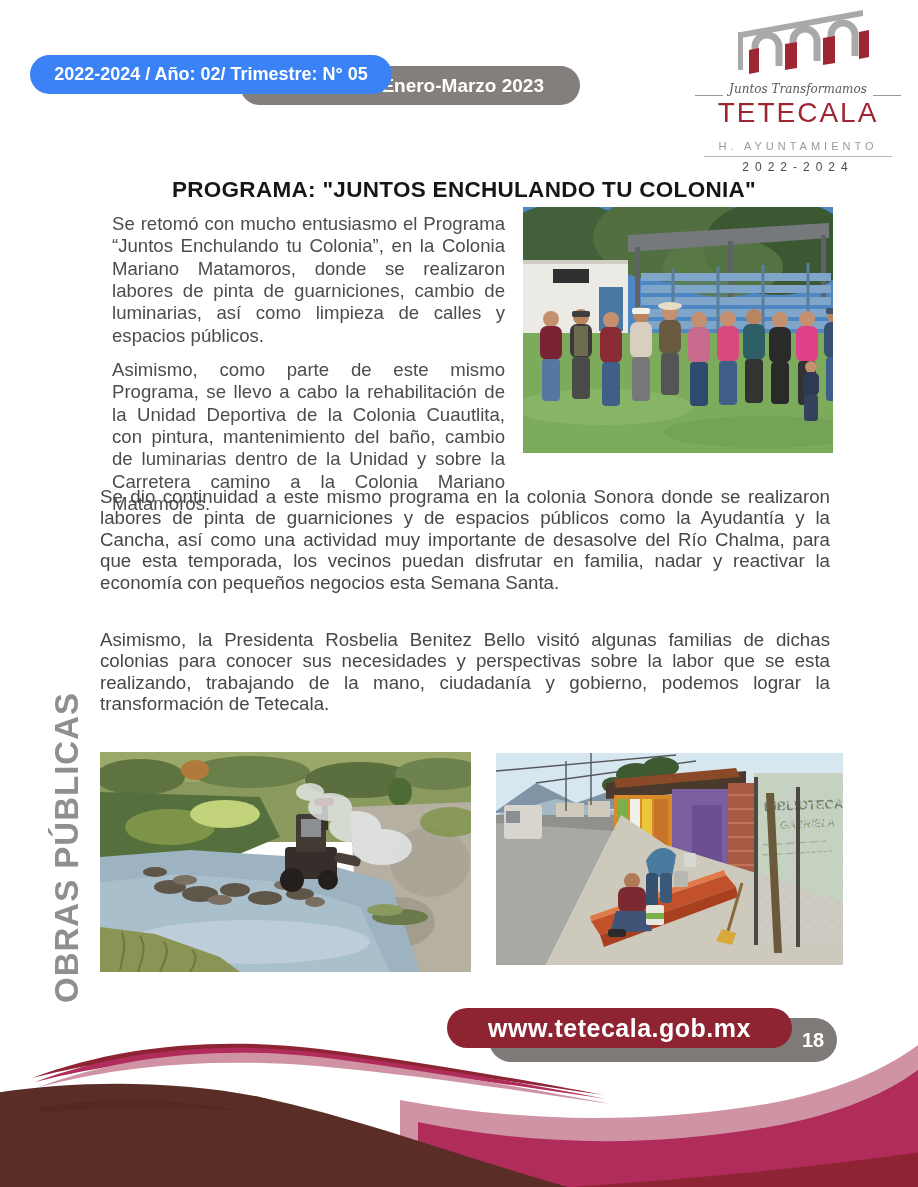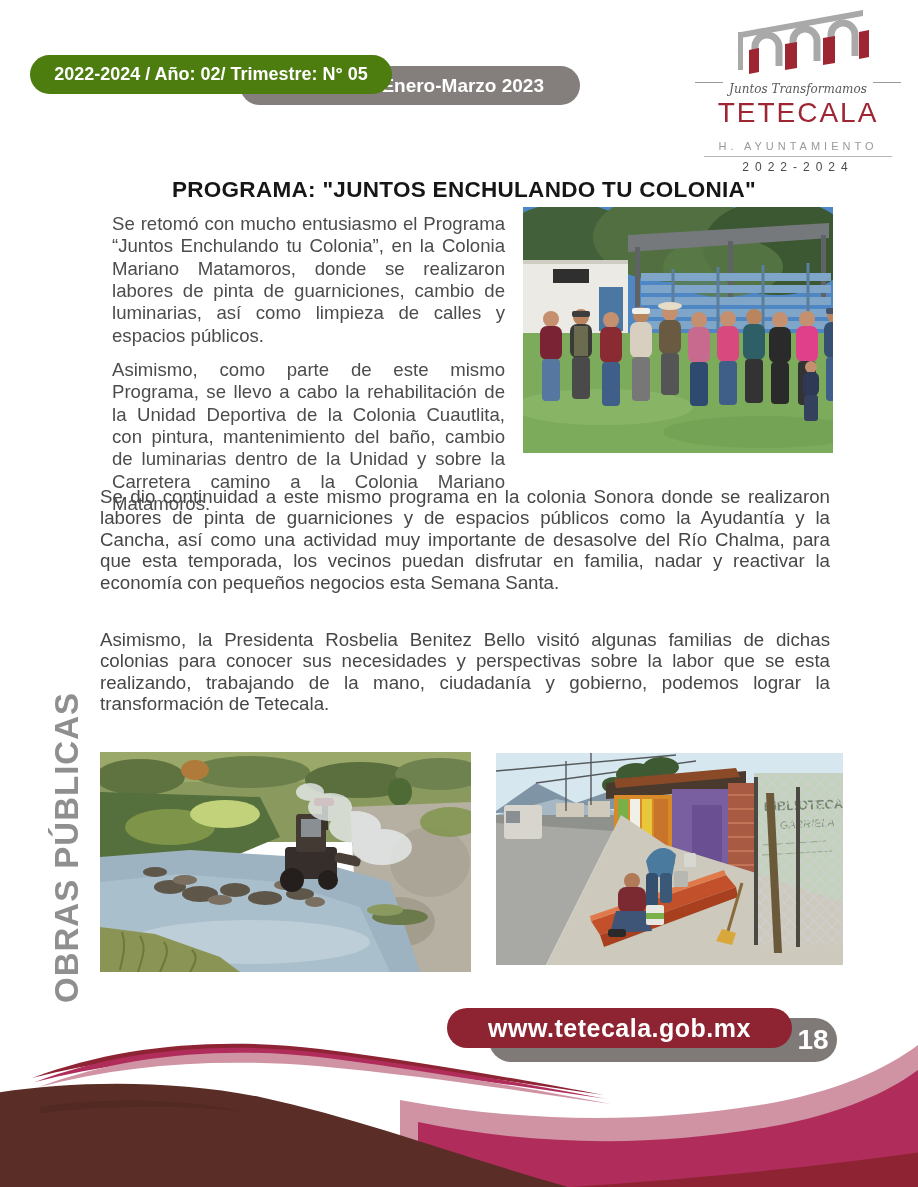--- a/index.html
+++ b/index.html
@@ -6,24 +6,24 @@
   .page{
     position:relative;width:918px;height:1187px;background:#fff;overflow:hidden;
     font-family:"Liberation Sans",sans-serif;
   }
   
   .masthead{position:absolute;left:30px;top:6px;font-size:40px;font-weight:800;letter-spacing:1px;white-space:nowrap;}
   .masthead .primary{color:#141414;}
   .masthead .secondary{color:#8d8d8d;margin-left:10px;}
   .badge{position:absolute;display:flex;align-items:center;color:#fff;font-weight:700;}
   .badge-gray{left:240px;top:66px;width:340px;height:39px;border-radius:20px;background:#847f7c;justify-content:flex-end;padding-right:36px;box-sizing:border-box;font-size:19px;font-weight:600;z-index:1;}
-  .badge-maroon{left:30px;top:55px;width:362px;height:39px;border-radius:20px;background:#4d7c0f;justify-content:center;font-size:18px;z-index:2;}
+  .badge-maroon{left:30px;top:55px;width:362px;height:39px;border-radius:20px;background:#3b82f6;justify-content:center;font-size:18px;z-index:2;}
   
   .logo{position:absolute;left:690px;top:2px;width:216px;text-align:center;z-index:3;}
-  .logo .motto{font-family:"DejaVu Serif",serif;font-style:italic;font-size:12px;color:#5a5a5a;display:flex;align-items:flex-start;gap:6px;justify-content:center;margin-top:2px;}
+  .logo .motto{font-family:"DejaVu Serif",serif;font-style:italic;font-size:12px;color:#5a5a5a;display:flex;align-items:flex-end;gap:6px;justify-content:center;margin-top:2px;}
   .logo .motto:before,.logo .motto:after{content:"";flex:0 0 28px;border-top:1px solid #9a9a9a;}
   .logo .name{font-size:28px;font-weight:400;color:#9e2633;letter-spacing:2px;margin-top:1px;}
   .logo .subtitle{font-size:11px;color:#9a9a9a;letter-spacing:4px;margin-top:11px;}
   .logo .rule{border-top:1px solid #b5b5b5;margin:4px 14px 3px;}
   .logo .term{font-size:12px;color:#4a4a4a;letter-spacing:6px;}
   
   .article-title{position:absolute;left:100px;top:158px;width:728px;text-align:center;font-size:22.5px;font-weight:800;color:#161616;letter-spacing:.3px;}
   .lead-text{position:absolute;left:100px;top:201px;width:417px;font-size:18.6px;line-height:22.35px;color:#4c4c4c;text-align:justify;}
   .lead-text p{margin:12px;}
   .wide-p{position:absolute;left:100px;width:730px;font-size:18.7px;line-height:21.4px;color:#474747;text-align:justify;margin:0;}
@@ -40,21 +40,21 @@
     position:absolute;left:38px;top:688px;height:318px;width:58px;
     writing-mode:vertical-rl;transform:rotate(180deg);
     font-size:33px;font-weight:700;color:#8f8f8f;letter-spacing:1px;
     display:flex;align-items:center;justify-content:center;white-space:nowrap;
   }
   
   .footer-gray{position:absolute;left:489px;top:1018px;width:348px;height:44px;border-radius:22px;background:#7f7a77;z-index:5;}
   .footer-maroon{position:absolute;left:447px;top:1008px;width:345px;height:40px;border-radius:20px;background:#8e2431;color:#fff;
     display:flex;align-items:center;justify-content:center;font-size:25px;font-weight:800;letter-spacing:.5px;z-index:6;}
   .page-number{position:absolute;left:792px;top:1019px;width:42px;height:42px;display:flex;align-items:center;justify-content:center;
-    color:#fff;font-size:28px;font-weight:800;z-index:7;}
+    color:#fff;font-size:20px;font-weight:800;z-index:7;}
   .waves{position:absolute;left:0;top:997px;width:918px;height:190px;z-index:4;}
 </style>
 </head>
 <body>
 
 <div class="page">
 
   <div class="badge badge-gray">
     <span>Enero-Marzo 2023</span>
   </div>

